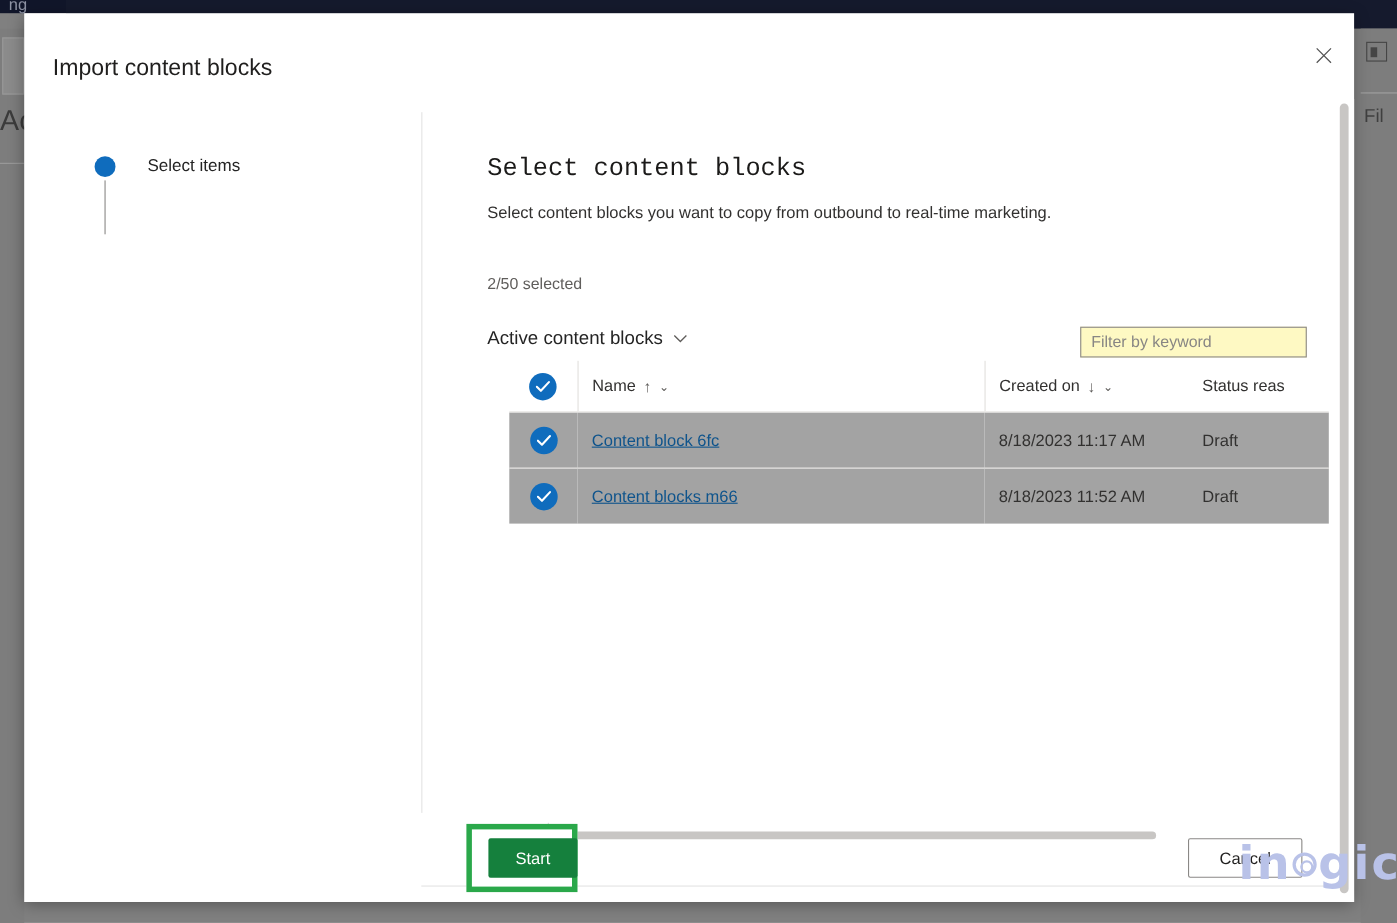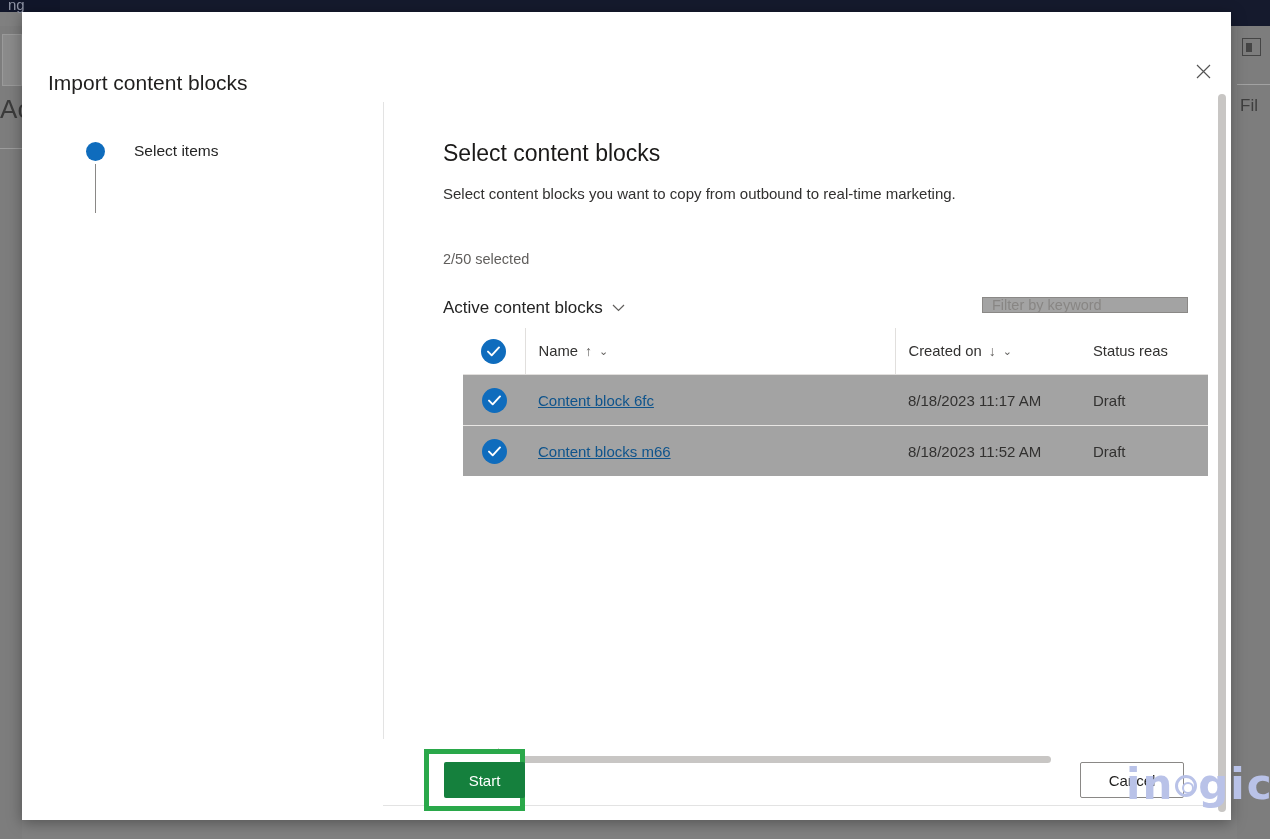--- a/index.html
+++ b/index.html
@@ -68,21 +68,20 @@
   #dialog {
     position: absolute;
     left: 22px; top: 12px;
     width: 1209px; height: 808px;
     background: #ffffff;
     box-shadow: 0 3px 14px rgba(0,0,0,.35);
   }
   #dialog-header {
     position: relative;
     height: 78px;
-    margin-top: 21px;
   }
   #dialog-title {
     position: absolute;
     left: 26px; top: 38px;
     font-size: 21px;
     color: #201f1e;
     font-weight: 400;
   }
   #close-btn {
     position: absolute;
@@ -150,21 +149,21 @@
   }
 
   
   #pane {
     position: absolute;
     left: 399px; top: 0;
     width: 790px; height: 650px;
   }
   #pane-title {
     position: absolute; left: 22px; top: 50px;
-    font-size: 23px; color: #1b1a19; font-weight: 400;
+    font-size: 23px; color: #1b1a19; font-weight: 400; font-family: Liberation Mono, monospace;
   }
   #pane-subtitle {
     position: absolute; left: 22px; top: 95px;
     font-size: 15px; color: #323130;
   }
   #selected-count {
     position: absolute; left: 22px; top: 161px;
     font-size: 14.5px; color: #605e5c;
   }
 
@@ -177,23 +176,23 @@
     position: absolute; left: 0; top: 0;
     display: flex; align-items: center; gap: 9px;
     cursor: pointer;
   }
   #view-select-label {
     font-size: 17px; color: #242424;
   }
   #filter-input {
     position: absolute;
     right: 0; top: -1px;
-    width: 206px; height: 16px;
+    width: 206px; height: 28px;
     border: 1px solid #8a8886;
-    background: #a3a3a3;
+    background: #fef9c3;
     padding: 0 9px;
     font-size: 14.5px;
     font-family: "Liberation Sans", sans-serif;
     color: #323130;
     border-radius: 0;
   }
   #filter-input::placeholder { color: #888684; }
 
   
   #table-wrap {

